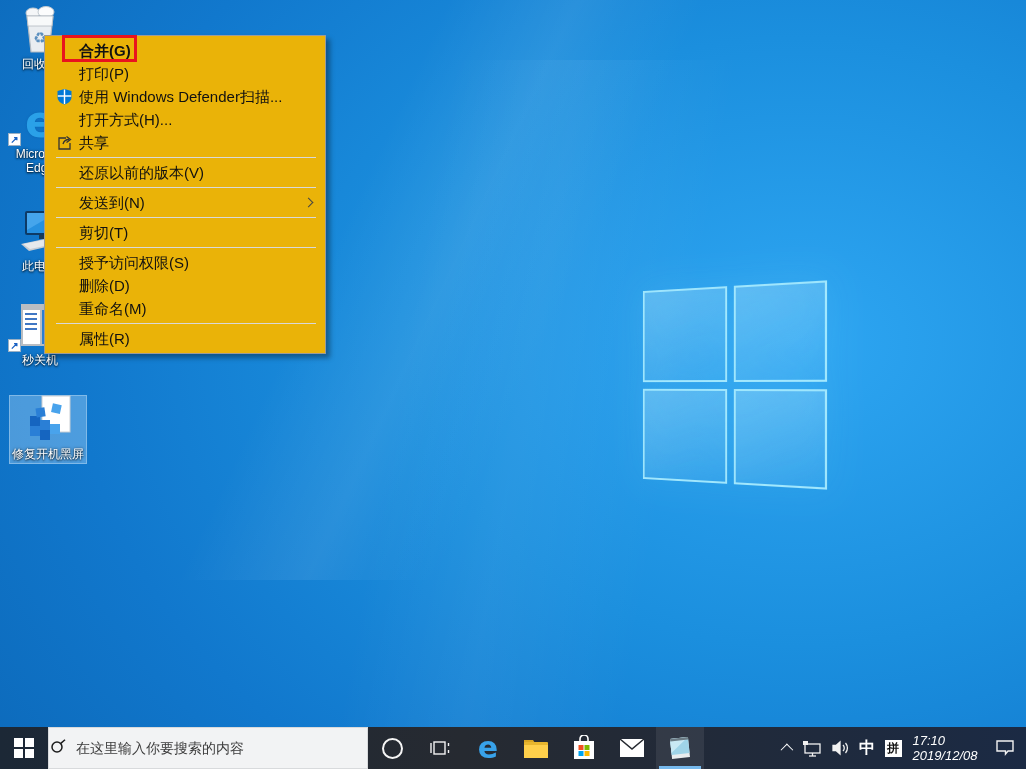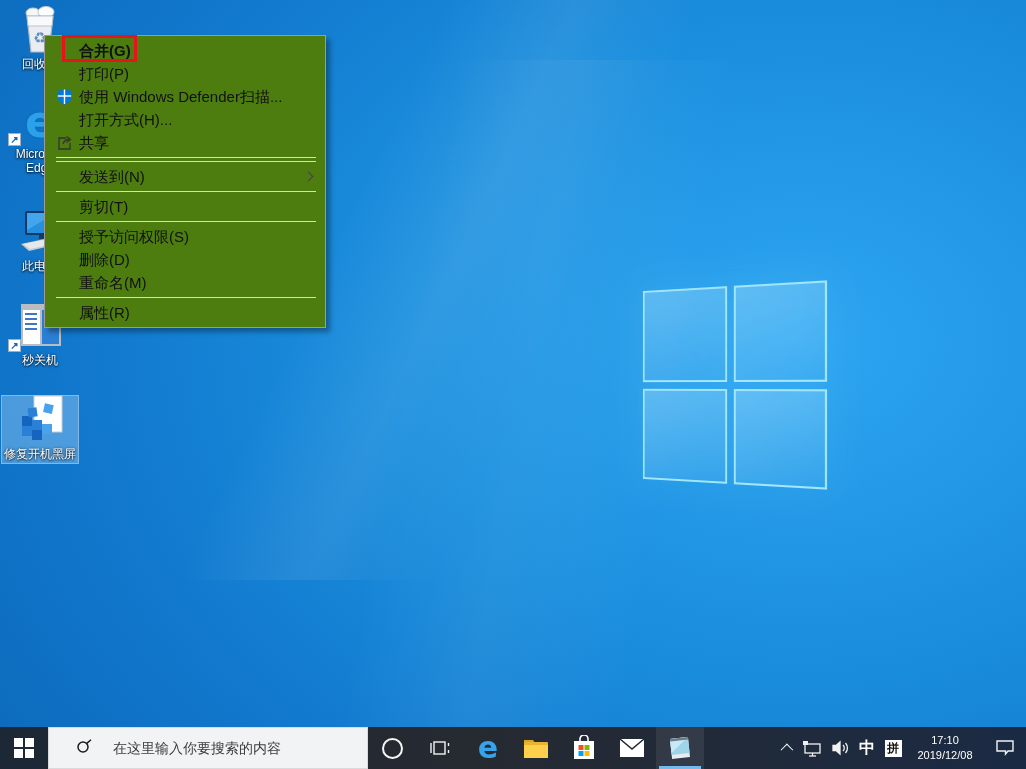--- a/index.html
+++ b/index.html
@@ -28,66 +28,66 @@
   .pane {
     background:linear-gradient(160deg, rgba(200,240,255,0.30), rgba(130,205,250,0.10));
     border:2px solid rgba(175,240,255,0.85);
   }
 
   
   .desk-icon { position:absolute; left:2px; width:76px; text-align:center; z-index:1; cursor:default; }
   .desk-icon .glyph { height:48px; display:flex; align-items:flex-end; justify-content:center; position:relative; }
   .desk-icon .lbl { margin-top:3px; font-size:12px; line-height:14px; color:#fff;
     text-shadow:0 1px 2px rgba(0,0,0,0.85), 0 0 3px rgba(0,0,0,0.6); }
-  .desk-icon.selected { background:rgba(190,225,255,0.35); outline:1px solid rgba(220,240,255,0.55); padding-bottom:2px; }
+  .desk-icon.selected { background:rgba(190,225,255,0.35); outline:1px solid rgba(220,240,255,0.55); padding-bottom:2px;margin-left:8px; }
   .shortcut-badge { position:absolute; left:6px; bottom:-2px; width:13px; height:13px; background:#fff;
     border:1px solid #9ab0c4; display:flex; align-items:center; justify-content:center;
     font-size:10px; color:#1b62c4; font-weight:bold; }
   .edge-e { font-size:44px; font-weight:bold; color:#2aa1e8; line-height:44px;
     text-shadow:0 0 2px rgba(10,90,160,0.55); font-family:"DejaVu Sans", sans-serif; }
 
   
   .context-menu {
     position:absolute; left:44px; top:35px; width:282px; z-index:10;
-    background:#4d7c0f; border:1px solid #9b9b9b;
+    background:#eab308; border:1px solid #9b9b9b;
     box-shadow:4px 4px 5px rgba(0,0,0,0.35);
     padding:3px 0; font-size:15px; color:#111;
   }
   .menu-item { position:relative; height:23px; line-height:23px; padding-left:34px; cursor:default; white-space:nowrap; }
   .menu-item.bold { font-weight:bold; }
   .menu-item .mi-icon { position:absolute; left:11px; top:3px; width:17px; height:17px; }
   .menu-sep { height:1px; background:#d9d9d9; margin:3px 9px 3px 11px; }
   .sub-arrow { position:absolute; right:13px; top:8px; width:7px; height:7px;
     border-top:1.6px solid #444; border-right:1.6px solid #444; transform:rotate(45deg); }
   .annotation-box { position:absolute; left:62px; top:35px; width:75px; height:27px;
     border:3px solid #e9131e; z-index:11; pointer-events:none; }
 
   
   .taskbar { position:absolute; left:0; bottom:0; width:1026px; height:42px; z-index:20;
     background:linear-gradient(90deg,#1c2836 0%, #262a31 45%, #1b2a44 100%);
     display:flex; align-items:stretch; color:#fff; }
   .tb-btn { width:48px; display:flex; align-items:center; justify-content:center; position:relative; cursor:pointer; }
   .start-btn { width:48px; }
   .start-flag { display:grid; grid-template-columns:9px 9px; grid-template-rows:9px 9px; gap:2px; }
   .start-flag span { background:#fff; }
-  .search-box { width:320px; background:#f2f3f4; display:flex; align-items:center; gap:20px;
-    padding:0 0 0 27px; border:1px solid #d8dadc; }
+  .search-box { width:320px; background:#f2f3f4; display:flex; align-items:center; gap:9px;
+    padding:0 0 0 1px; border:1px solid #d8dadc; }
   .search-box input { border:none; outline:none; background:transparent; font-size:14px; width:260px;
     font-family:"Liberation Sans", sans-serif; color:#222; }
   .search-box input::placeholder { color:#3c3c3c; opacity:1; }
   .cortana-ring { width:21px; height:21px; border-radius:50%; border:2.5px solid #f5f5f5; }
   .app-active { background:rgba(255,255,255,0.08); }
   .active-underline { position:absolute; left:3px; right:3px; bottom:0; height:3px; background:#76b9ed; }
 
   .tray { margin-left:auto; display:flex; align-items:center; }
   .tray-btn { display:flex; align-items:center; justify-content:center; height:42px; cursor:pointer; }
   .ime-lang { font-size:16px; font-weight:bold; width:26px; }
   .ime-mode-box { width:17px; height:17px; background:#fff; color:#111; font-size:12px; font-weight:bold;
     display:flex; align-items:center; justify-content:center; }
-  .clock { width:78px; text-align:center; font-size:11px; line-height:15px; }
+  .clock { width:78px; font-size:13px; line-height:15px;font-style:italic; }
   .chevron-up { width:9px; height:9px; border-top:1.6px solid #fff; border-right:1.6px solid #fff;
     transform:rotate(-45deg) translateY(2px); }
 </style>
 </head>
 <body>
 
 <div class="stage">
 
   <div class="desktop">
     <div class="ray ray1"></div>
@@ -187,20 +187,21 @@
       <span class="mi-icon">
         <svg width="17" height="17" viewBox="0 0 17 17" fill="none" stroke="#333" stroke-width="1.3">
           <path d="M10 4 H3 V15 H14 V9"></path>
           <path d="M7 10 C8 6.5 10.5 5.5 13 5.5"></path>
           <path d="M10.5 2.5 L14.5 5.5 L10.5 8.5" fill="none"></path>
         </svg>
       </span>
       <span>共享</span>
     </div>
     <div class="menu-sep"></div>
+    <div class="menu-item">还原以前的版本(V)</div>
     <div class="menu-sep"></div>
     <div class="menu-item">
       <span>发送到(N)</span>
       <span class="sub-arrow"></span>
     </div>
     <div class="menu-sep"></div>
     <div class="menu-item">剪切(T)</div>
     <div class="menu-sep"></div>
     <div class="menu-item">授予访问权限(S)</div>
     <div class="menu-item">删除(D)</div>

